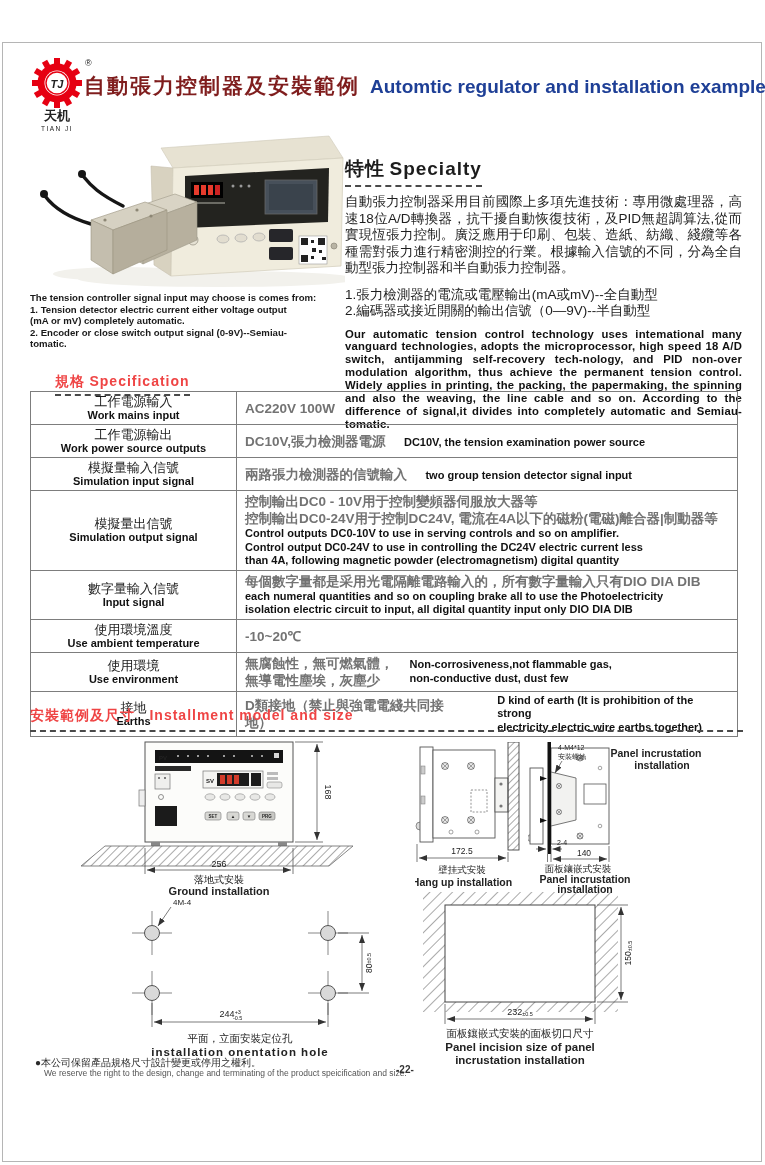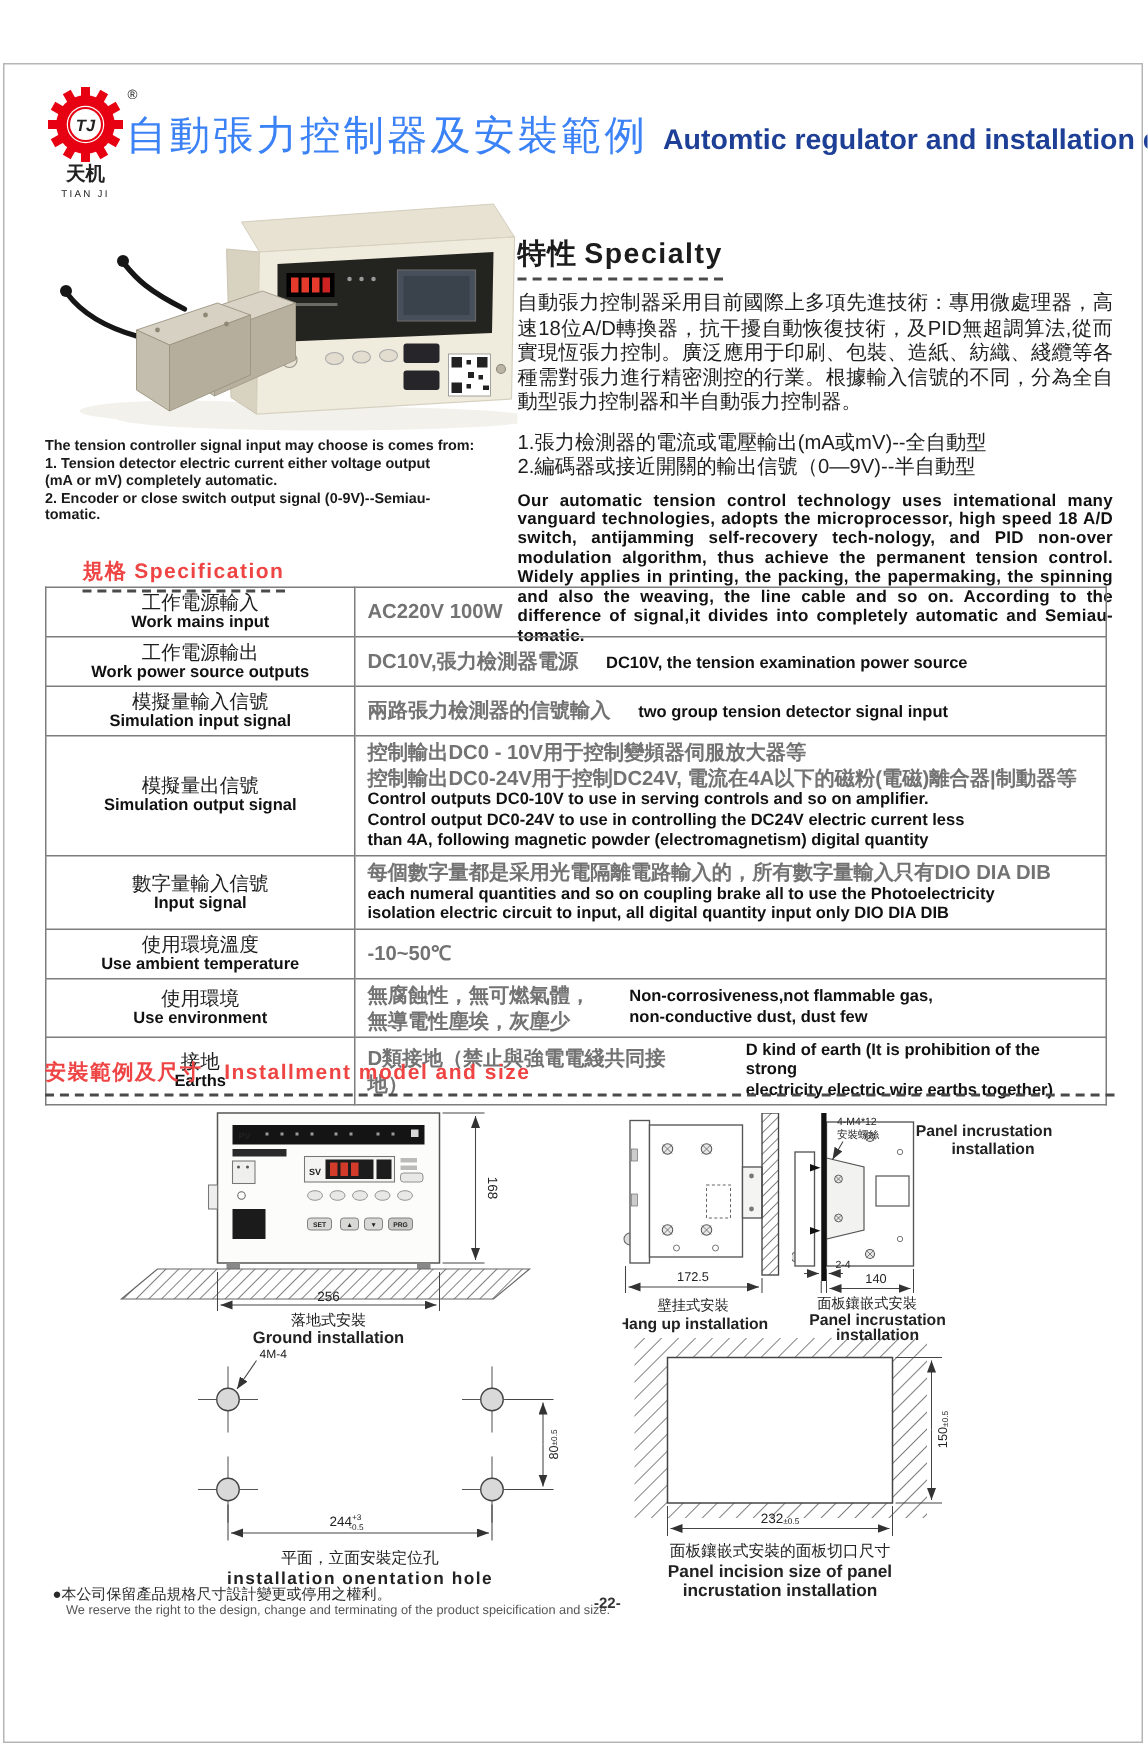--- a/index.html
+++ b/index.html
@@ -2,21 +2,21 @@
 <html><head>
 <meta charset="utf-8">
 <style>
   html,body{margin:0;padding:0;}
   body{width:765px;height:1165px;position:relative;background:#ffffff;
        font-family:"Liberation Sans",sans-serif;color:#222;overflow:hidden;}
   .abs{position:absolute;}
   .frame{left:2px;top:42px;width:758px;height:1118px;border:1px solid #b5b5b5;}
   
   .titlebar{left:84px;top:72px;display:flex;align-items:baseline;gap:10px;white-space:nowrap;}
-  .title-cn{font-size:27px;font-weight:normal;color:#3b82f6;letter-spacing:2px;}
+  .title-cn{font-size:21px;font-weight:bold;color:#7f1d1d;letter-spacing:2px;}
   .title-en{font-size:19px;font-weight:600;color:#1e3f96;}
   
   .spec-col{left:345px;top:128px;width:397px;}
   .h-dash{display:inline-block;border-bottom:2px dashed #4a4a4a;padding-bottom:3px;margin-top:28px;}
   .h2{font-size:19px;font-weight:bold;color:#1c1c1c;letter-spacing:1px;}
   .para-cn{margin-top:7px;font-size:13.5px;line-height:16.5px;text-align:justify;color:#1e1e1e;}
   .sig{margin-top:10px;font-size:13.5px;line-height:16px;color:#1e1e1e;}
   .para-en{margin-top:9px;font-size:11.3px;font-weight:bold;line-height:12.9px;
            text-align:justify;color:#111;letter-spacing:0.2px;}
   
@@ -28,21 +28,21 @@
   
   table.spec{left:30px;top:391px;width:708px;border-collapse:collapse;table-layout:fixed;}
   table.spec td{border:1px solid #7d7d7d;vertical-align:middle;}
   td.lbl{width:201px;text-align:center;padding:2px 2px;}
   td.val{padding:2px 8px;}
   .lcn{font-size:13px;line-height:15px;color:#1c1c1c;}
   .len{font-size:11px;font-weight:bold;line-height:13px;color:#111;}
   .vcn{font-size:13.5px;line-height:17px;color:#737373;font-weight:bold;}
   .ven{font-size:11px;font-weight:bold;line-height:13.5px;color:#111;}
   .gap-l{margin-left:14px;}
-  .twocol{display:flex;gap:26px;align-items:center;}
+  .twocol{display:flex;gap:16px;align-items:center;}
   .inlpair{display:flex;gap:28px;align-items:center;}
   
   .foot-cn{left:35px;top:1056px;font-size:10px;color:#2a2a2a;}
   .foot-en{left:44px;top:1068px;font-size:8.5px;color:#555;}
   .pageno{left:396px;top:1064px;font-size:10px;font-weight:bold;color:#333;}
   svg text{font-family:"Liberation Sans",sans-serif;fill:#222;}
 </style>
 </head>
 <body>
 
@@ -218,21 +218,21 @@
       <div class="ven">each numeral quantities and so on coupling brake all to use the Photoelectricity</div>
       <div class="ven">isolation electric circuit to input, all digital quantity input only DIO DIA DIB</div>
     </td>
   </tr>
   <tr>
     <td class="lbl">
       <div class="lcn">使用環境溫度</div>
       <div class="len">Use ambient temperature</div>
     </td>
     <td class="val">
-      <span class="vcn">-10~50℃</span>
+      <span class="vcn">-10~20℃</span>
     </td>
   </tr>
   <tr>
     <td class="lbl">
       <div class="lcn">使用環境</div>
       <div class="len">Use environment</div>
     </td>
     <td class="val">
       <div class="twocol">
         <div>

